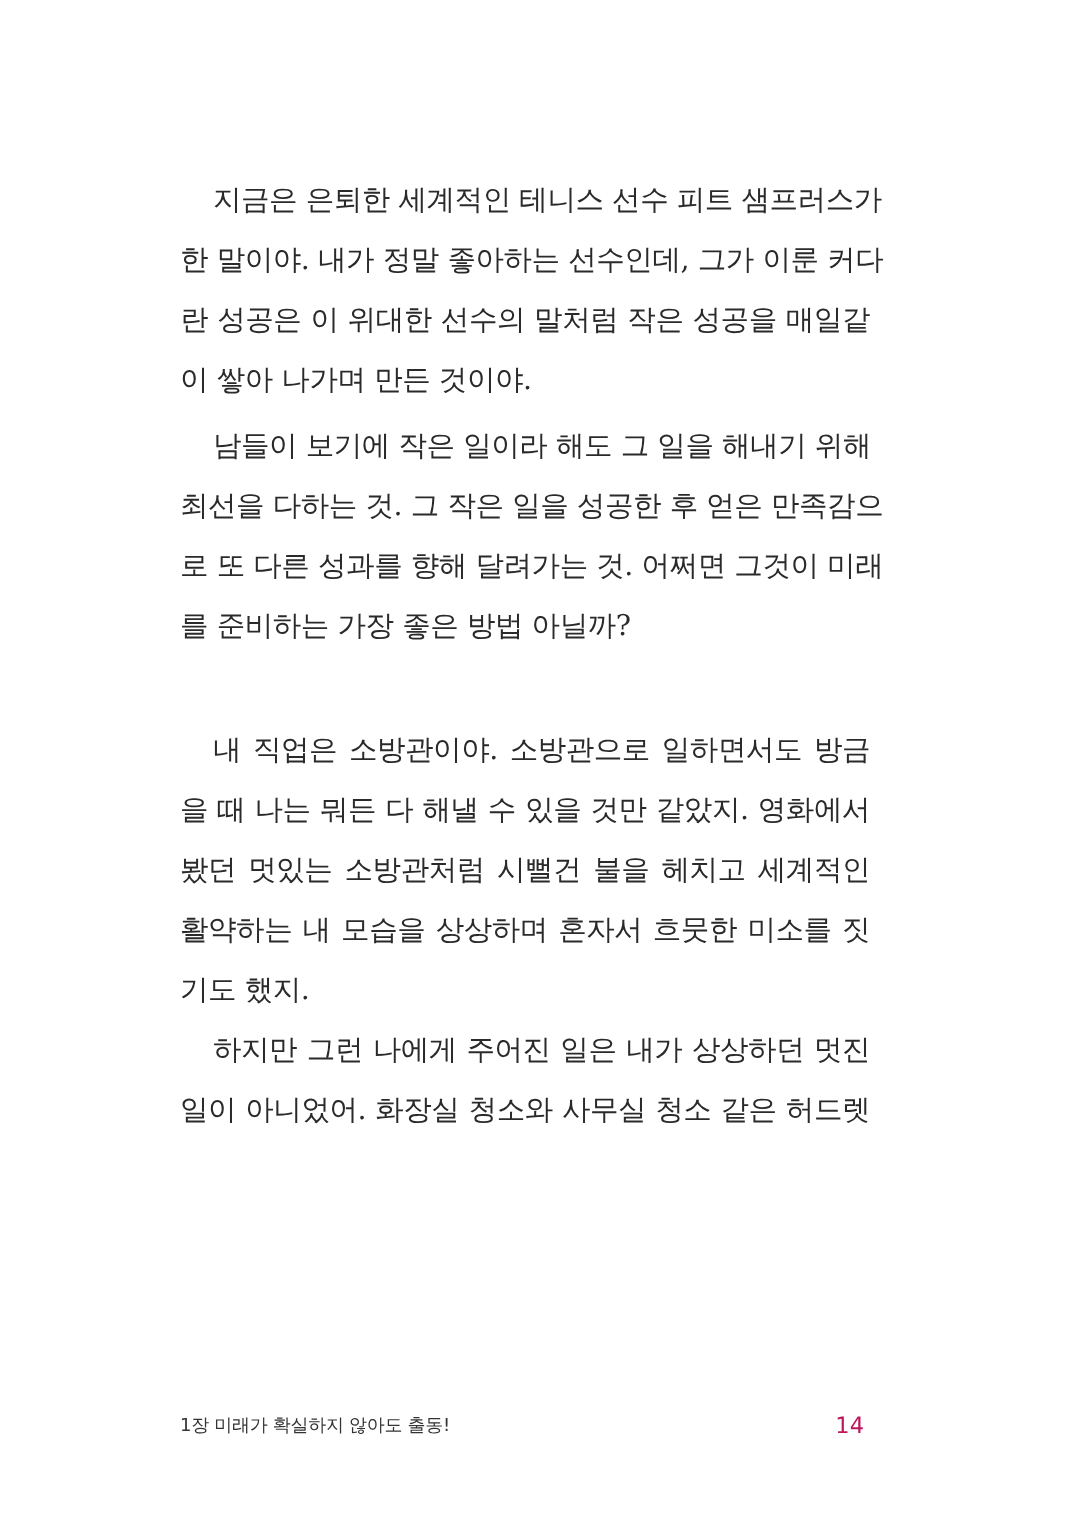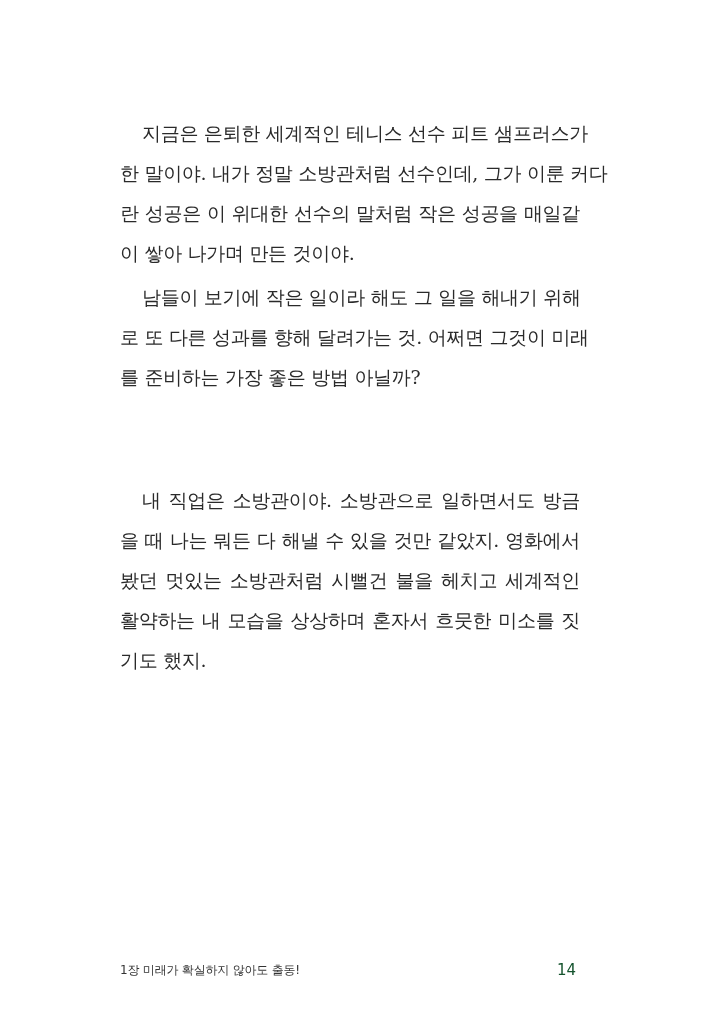--- a/index.html
+++ b/index.html
@@ -42,74 +42,79 @@
     }
     .line.indent {
       padding-left: 22px;
     }
     .block-1 { top: 113px; }
     .block-2 { top: 277px; }
     .block-3 { top: 480px; }
     .footer {
       position: absolute;
       left: 120px;
-      top: 958px;
+      top: 938px;
       width: 456px;
       height: 24px;
       font-family: "DejaVu Sans", "Liberation Sans", sans-serif;
       text-decoration: underline;
     }
     .footer-chapter {
       position: absolute;
       left: 0;
       top: 0;
       font-size: 12px;
       line-height: 24px;
       color: #333333;
       letter-spacing: -0.2px;
     }
     .footer-page {
       position: absolute;
       right: 0;
       top: 0;
       font-size: 15px;
       line-height: 24px;
-      color: #14532d;
+      color: #be185d;
     }
   </style>
 </head>
 <body>
 
 <div class="page">
 
   <div class="text-block block-1">
     <div class="paragraph">
       <span class="line indent">지금은 은퇴한 세계적인 테니스 선수 피트 샘프러스가</span>
-      <span class="line">한 말이야. 내가 정말 소방관처럼 선수인데, 그가 이룬 커다</span>
+      <span class="line">한 말이야. 내가 정말 좋아하는 선수인데, 그가 이룬 커다</span>
       <span class="line">란 성공은 이 위대한 선수의 말처럼 작은 성공을 매일같</span>
       <span class="line last">이 쌓아 나가며 만든 것이야.</span>
     </div>
   </div>
 
   <div class="text-block block-2">
     <div class="paragraph">
       <span class="line indent">남들이 보기에 작은 일이라 해도 그 일을 해내기 위해</span>
+      <span class="line">최선을 다하는 것. 그 작은 일을 성공한 후 얻은 만족감으</span>
       <span class="line">로 또 다른 성과를 향해 달려가는 것. 어쩌면 그것이 미래</span>
       <span class="line last">를 준비하는 가장 좋은 방법 아닐까?</span>
     </div>
   </div>
 
   <div class="text-block block-3">
     <div class="paragraph">
       <span class="line indent">내 직업은 소방관이야. 소방관으로 일하면서도 방금</span>
       <span class="line">을 때 나는 뭐든 다 해낼 수 있을 것만 같았지. 영화에서</span>
       <span class="line">봤던 멋있는 소방관처럼 시뻘건 불을 헤치고 세계적인</span>
       <span class="line">활약하는 내 모습을 상상하며 혼자서 흐뭇한 미소를 짓</span>
       <span class="line last">기도 했지.</span>
     </div>
+    <div class="paragraph">
+      <span class="line indent">하지만 그런 나에게 주어진 일은 내가 상상하던 멋진</span>
+      <span class="line">일이 아니었어. 화장실 청소와 사무실 청소 같은 허드렛</span>
+    </div>
   </div>
 
   <div class="footer">
     <span class="footer-chapter">1장  미래가 확실하지 않아도 출동!</span>
     <span class="footer-page">14</span>
   </div>
 
 </div>
 
 </body></html>

